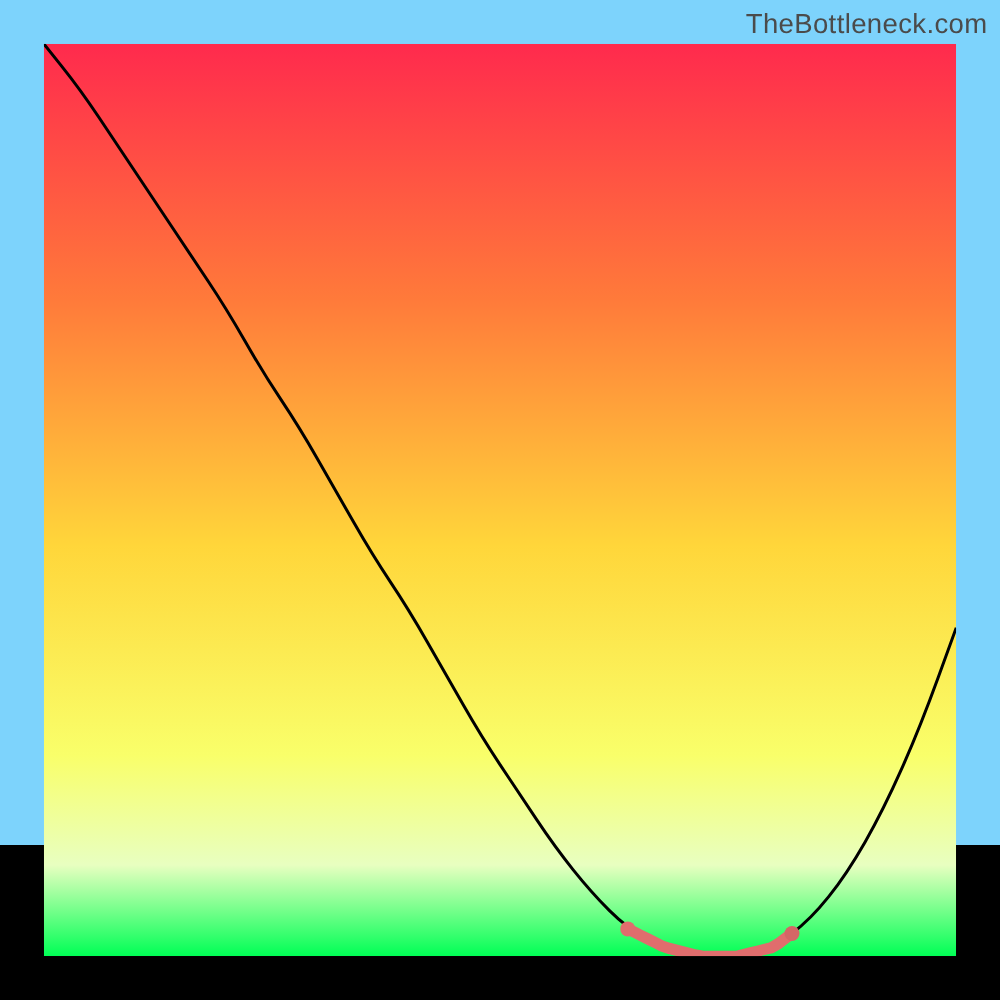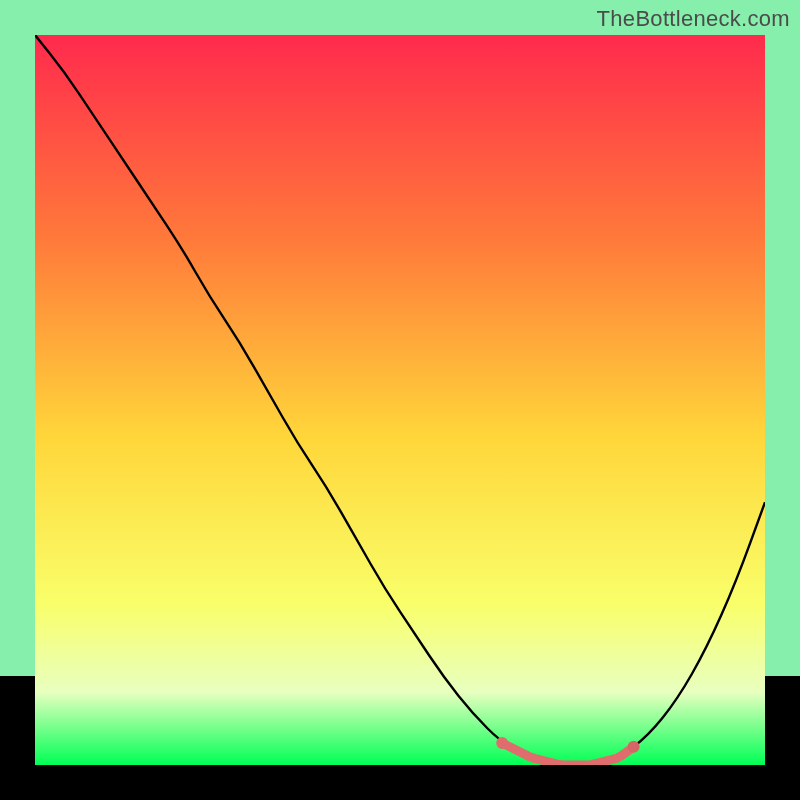--- a/index.html
+++ b/index.html
@@ -8,21 +8,21 @@
     width: 800px;
     height: 800px;
     background: #000;
     overflow: hidden;
     font-family: Arial, Helvetica, sans-serif;
   }
   .frame {
     position: relative;
     width: 800px;
     height: 676px;
-    background: #86efac;
+    background: #7dd3fc;
   }
   .watermark {
     position: absolute;
     top: 6px;
     right: 10px;
     color: #4b4b4b;
     font-size: 22px;
     font-weight: 500;
     letter-spacing: 0.3px;
     user-select: none;

